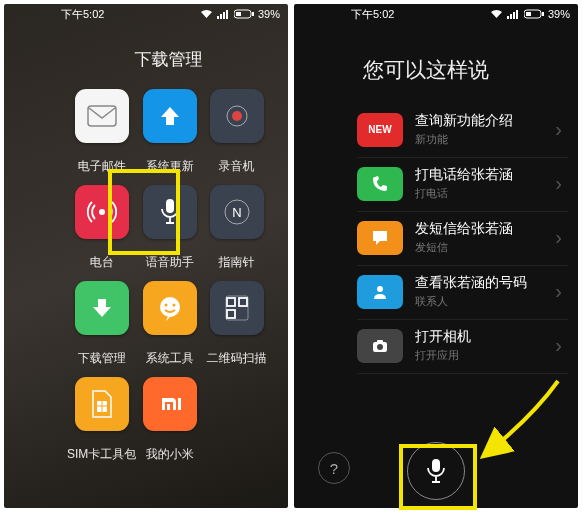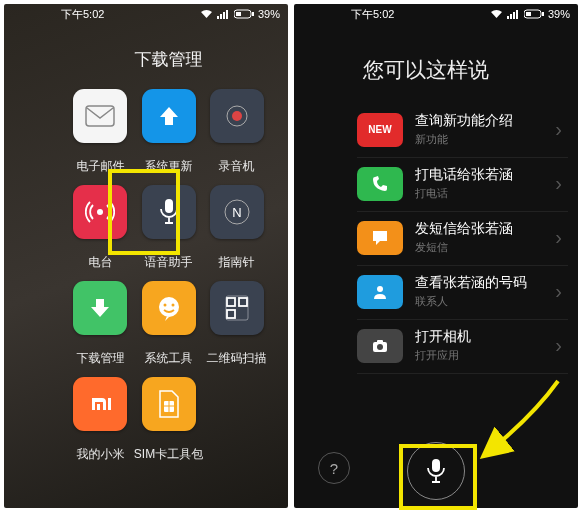--- a/index.html
+++ b/index.html
@@ -217,37 +217,37 @@
             <rect x="4" y="4" width="8" height="8" fill="none" stroke="#fff" stroke-width="1.8"></rect>
             <rect x="16" y="4" width="8" height="8" fill="none" stroke="#fff" stroke-width="1.8"></rect>
             <rect x="4" y="16" width="8" height="8" fill="none" stroke="#fff" stroke-width="1.8"></rect>
             <rect x="3" y="2" width="22" height="24" fill="none" stroke="#fff" stroke-width="1" rx="2" opacity="0.4"></rect>
           </svg>
       </div>
       <div class="label">二维码扫描</div>
     </div>
 
     <div class="app">
-      <div class="icon" style="background:#ff6a2c">
-        <svg width="28" height="28">
-            <path d="M6 8 H16 Q20 8 20 12 V20 H17 V12 H9 V20 H6 Z M11 14 H14 V20 H11 Z M22 8 H25 V20 H22 Z" fill="#fff"></path>
-          </svg>
-      </div>
-      <div class="label">我的小米</div>
-    </div>
-    <div class="app">
       <div class="icon" style="background:#f7a61f">
         <svg width="26" height="30">
             <path d="M4 2 H16 L22 8 V28 H4 Z" fill="none" stroke="#fff" stroke-width="1.5"></path>
             <rect x="8" y="12" width="10" height="11" rx="1" fill="#fff"></rect>
             <line x1="8" y1="17" x2="18" y2="17" stroke="#f7a61f"></line>
             <line x1="13" y1="12" x2="13" y2="23" stroke="#f7a61f"></line>
           </svg>
       </div>
       <div class="label">SIM卡工具包</div>
+    </div>
+    <div class="app">
+      <div class="icon" style="background:#ff6a2c">
+        <svg width="28" height="28">
+            <path d="M6 8 H16 Q20 8 20 12 V20 H17 V12 H9 V20 H6 Z M11 14 H14 V20 H11 Z M22 8 H25 V20 H22 Z" fill="#fff"></path>
+          </svg>
+      </div>
+      <div class="label">我的小米</div>
     </div>
   </div>
 </div>
 
 <div class="phone phone-right">
   <div class="status">
     <span>下午5:02</span>
     <span class="spacer"></span>
     <span>
         <svg width="13" height="10">

